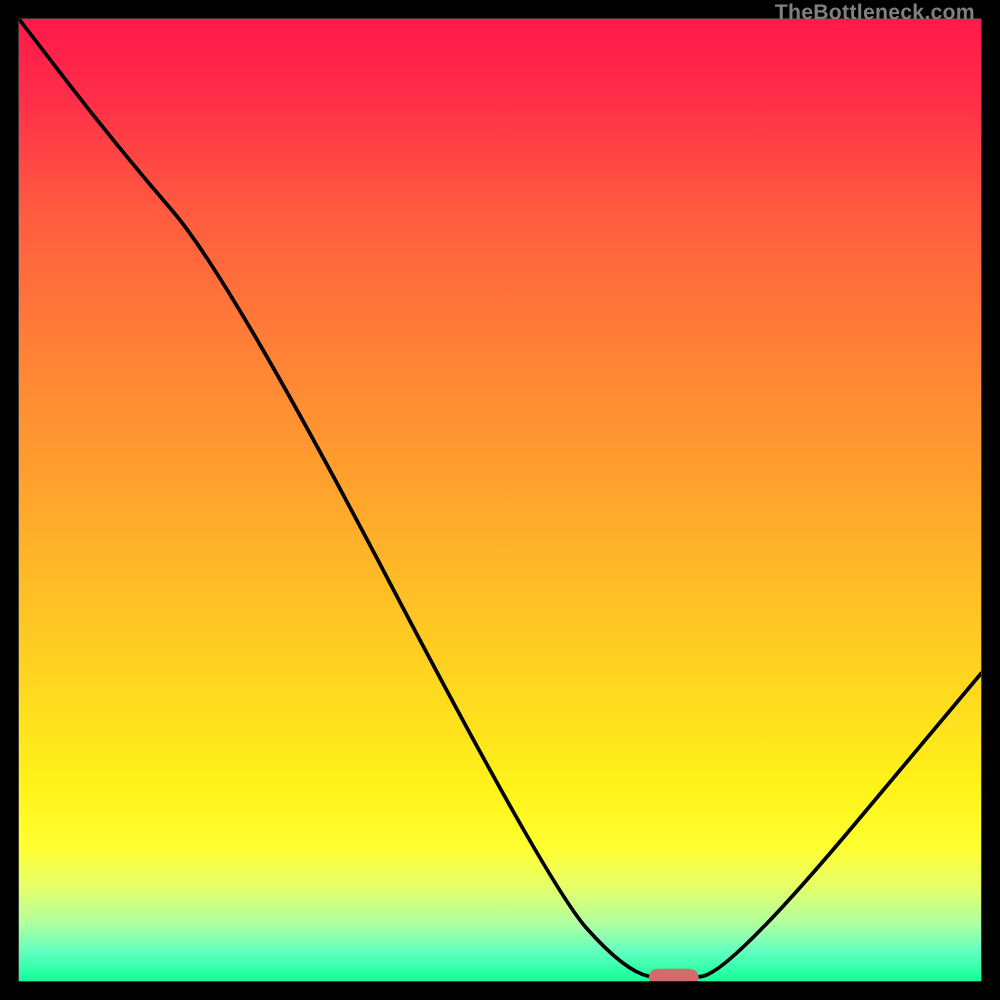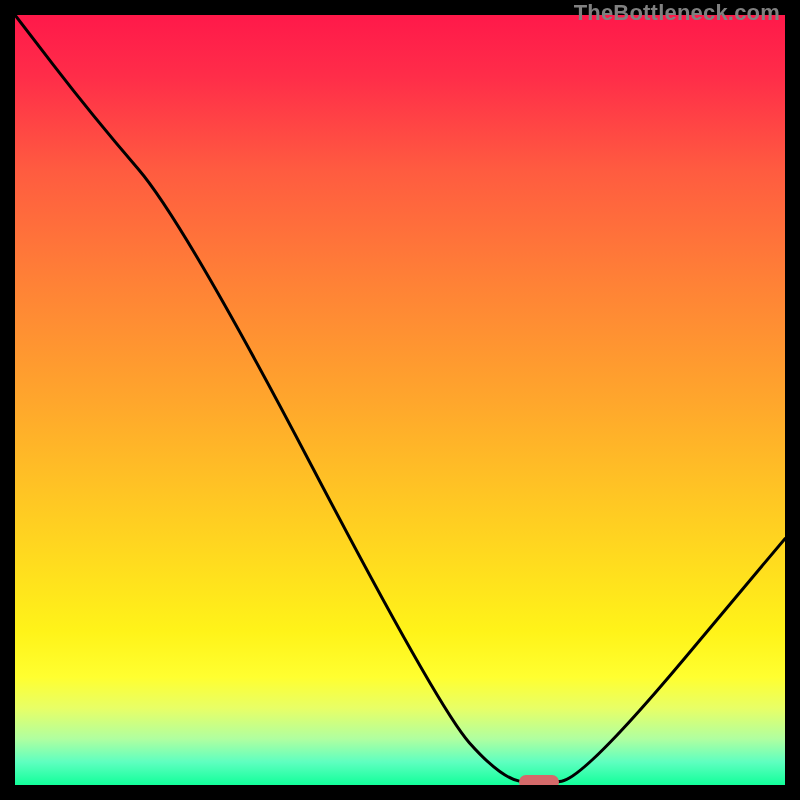--- a/index.html
+++ b/index.html
@@ -60,21 +60,21 @@
     width: 40px;
     height: 14px;
     background: #d46a6a;
     border-radius: 7px;
   }
   .watermark {
     position: absolute;
     top: 0px;
     right: 20px;
     font-family: Arial, Helvetica, sans-serif;
-    font-size: 22px;
+    font-size: 17px;
     font-weight: 600;
     color: #808080;
     letter-spacing: 0.2px;
   }
 </style>
 </head>
 <body>
 
 <div class="stage">
 

